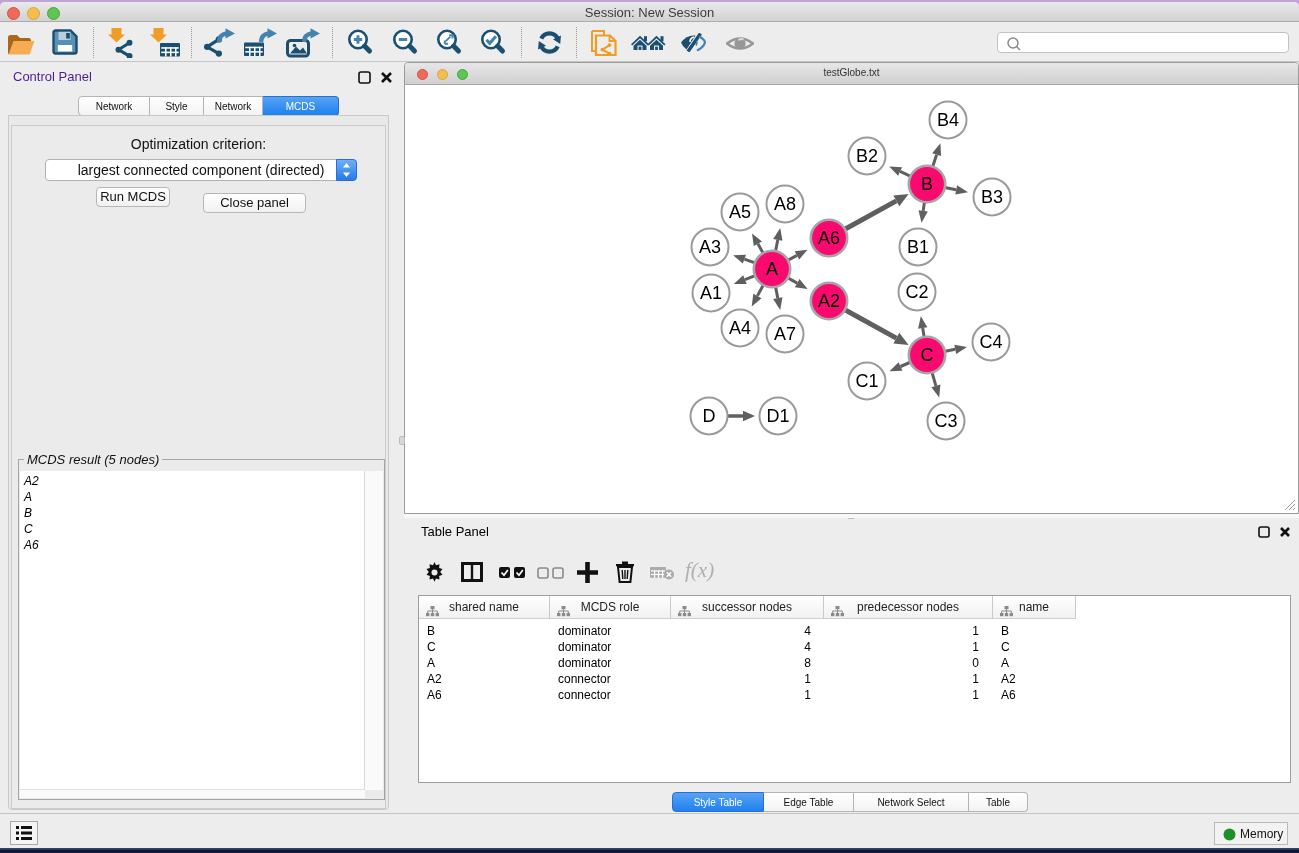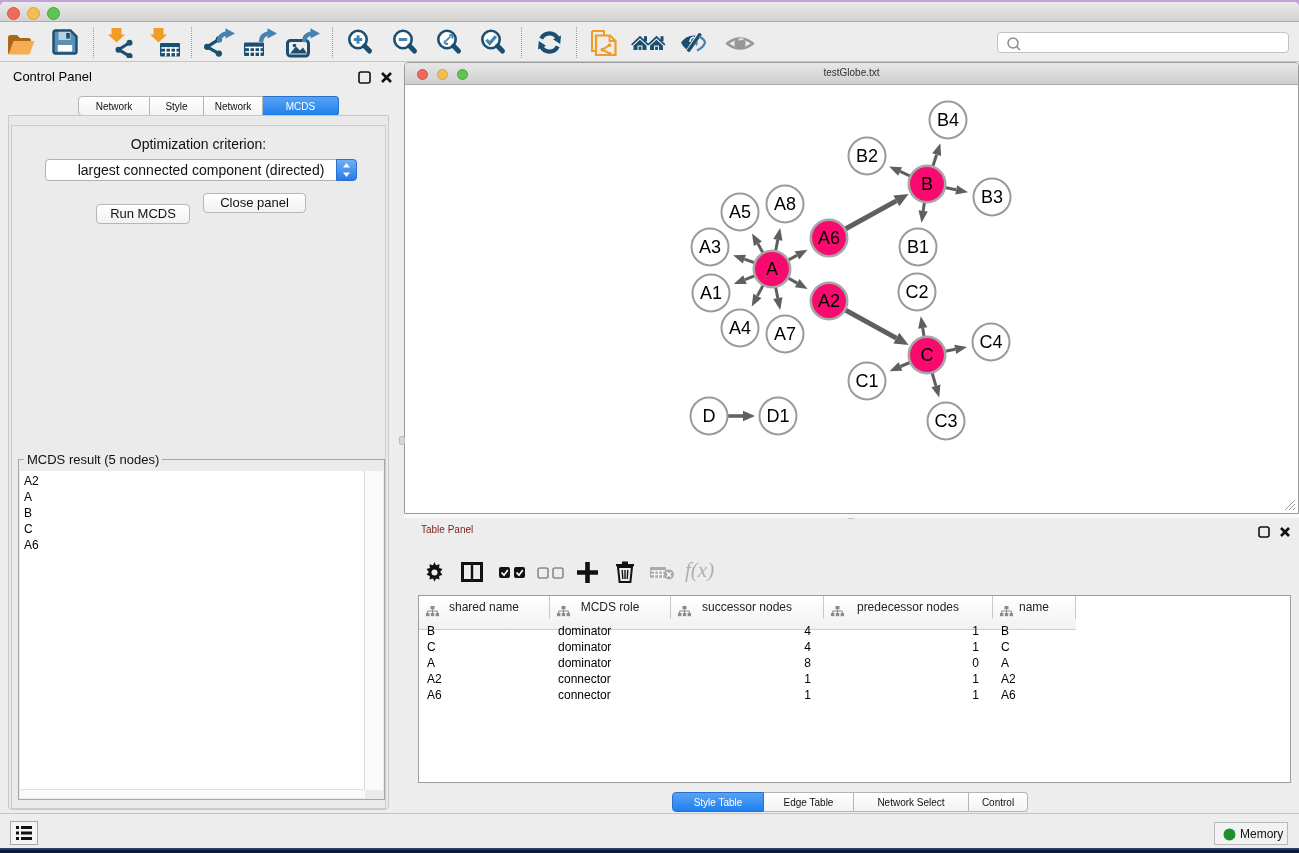--- a/index.html
+++ b/index.html
@@ -3,57 +3,58 @@
 *{margin:0;padding:0;box-sizing:border-box}
 body{width:1299px;height:853px;overflow:hidden;position:relative;font-family:"Liberation Sans",sans-serif;background:#c2a3d8;}
 .abs{position:absolute}
 #win{position:absolute;left:0;top:2px;width:1299px;height:846px;background:#ededed;border-radius:5px 5px 0 0;}
 #titlebar{position:absolute;left:0;top:2px;width:1299px;height:20px;background:linear-gradient(#e9e9e9,#d2d2d2);border-radius:5px 5px 0 0;border-bottom:1px solid #adadad;}
 .tl{position:absolute;top:4.5px;width:13px;height:13px;border-radius:50%;}
 #title{position:absolute;top:3px;left:0;width:100%;text-align:center;font-size:13px;color:#3c3c3c;}
 #toolbar{position:absolute;left:0;top:22px;width:1299px;height:40px;background:#ededed;border-bottom:1px solid #c5c5c5;}
 .tsep{position:absolute;top:5px;height:31px;width:0;border-left:1px dotted #9a9a9a;}
 #search{position:absolute;left:997px;top:10px;width:292px;height:21px;background:#fff;border:1px solid #c2c2c2;border-radius:4px;}
-#cp-title{position:absolute;left:13px;top:69px;font-size:13px;color:#000000;}
+#cp-title{position:absolute;left:13px;top:69px;font-size:13px;color:#4c1d95;}
 .tabs{position:absolute;display:flex;}
 .tab{height:20px;line-height:19px;font-size:10px;color:#111;background:linear-gradient(#ffffff,#f3f3f3);border:1px solid #b4b4b4;border-left:none;text-align:center;}
 .tab.first{border-left:1px solid #b4b4b4;border-radius:4px 0 0 4px;}
 .tab.last{border-radius:0 4px 4px 0;}
 .tab.sel{background:linear-gradient(#57a3f3,#1e80ef);color:#fff;border-color:#2a6fd0;}
 #cp-panel{position:absolute;left:8px;top:115px;width:381px;height:695px;background:#e9e9e9;border:1px solid #c9c9c9;border-radius:0 0 4px 4px;}
 #cp-inner{position:absolute;left:2px;top:9px;width:375px;height:684px;background:#ebebeb;border:1px solid #cccccc;}
 #optlabel{position:absolute;left:0;top:10px;width:100%;text-align:center;font-size:14px;color:#111;}
 #combo{position:absolute;left:33px;top:33px;width:312px;height:22px;background:#fff;border:1px solid #b2b2b2;border-radius:4px;font-size:14px;line-height:20px;text-align:center;color:#111;}
 #combobtn{position:absolute;right:-1px;top:-1px;width:21px;height:22px;background:linear-gradient(#6db0f7,#2a78e8);border-radius:0 4px 4px 0;border:1px solid #2a6fd0;}
 .btn{position:absolute;height:20px;background:linear-gradient(#ffffff,#f1f1f1);border:1px solid #b7b7b7;border-radius:4px;font-size:13px;text-align:center;line-height:18px;color:#111;}
-#mcdsbox{position:absolute;left:6px;top:333px;width:367px;height:341px;border:1px solid #a5a5a5;}
+#mcdsbox{position:absolute;left:6px;top:333px;width:367px;height:341px;border:1px solid #a5a5a5;font-style:italic;}
 #mcdslabel{position:absolute;left:5px;top:-8px;background:#ebebeb;padding:0 3px;font-size:13px;color:#111;}
 #mcdslist{position:absolute;left:1px;top:11px;width:345px;height:319px;background:#fff;font-size:12px;line-height:16px;padding:2px 0 0 4px;color:#000;}
 #vscroll{position:absolute;right:1px;top:11px;width:19px;height:319px;background:#fafafa;border-left:1px solid #d8d8d8;}
 #hscroll{position:absolute;left:1px;bottom:1px;width:345px;height:9px;background:#fafafa;border-top:1px solid #e0e0e0;}
 #netwin{position:absolute;left:404px;top:62px;width:895px;height:452px;background:#fff;border:1px solid #9b9b9b;border-radius:4px 4px 0 0;}
 #nettitle{position:absolute;left:0;top:0;width:893px;height:22px;background:linear-gradient(#e7e7e7,#cfcfcf);border-radius:4px 4px 0 0;border-bottom:1px solid #a8a8a8;}
 #nettitle .t{position:absolute;top:4px;width:100%;text-align:center;font-size:10px;color:#333;}
 .tl2{position:absolute;top:6px;width:11px;height:11px;border-radius:50%;}
-#tp-title{position:absolute;left:421px;top:524px;font-size:10px;color:#7f1d1d;}
+#tp-title{position:absolute;left:421px;top:524px;font-size:13px;color:#000000;}
 #tbl{position:absolute;left:418px;top:595px;width:873px;height:188px;background:#fff;border:1px solid #9e9e9e;}
-#tblhead{position:absolute;left:0;top:0;height:34px;width:657px;background:linear-gradient(#ffffff,#f1f1f1);border-bottom:1px solid #cfcfcf;}
+#tblhead{position:absolute;left:0;top:0;height:23px;width:657px;background:linear-gradient(#ffffff,#f1f1f1);border-bottom:1px solid #cfcfcf;}
 .hcell{position:absolute;top:0;height:23px;border-right:1px solid #c9c9c9;font-size:12px;color:#222;text-align:center;line-height:23px;}
 .hicon{position:absolute;left:7px;top:6px;}
 .cell{position:absolute;font-size:12px;color:#000;height:16px;line-height:16px;}
 #memory{position:absolute;left:1214px;top:822px;width:74px;height:23px;background:#f2f2f2;border:1px solid #b9b9b9;font-size:12px;color:#111;}
 #statusbar{position:absolute;left:0;top:813px;width:1299px;height:35px;background:#ededed;border-top:1px solid #c3c3c3;}
 #darkstrip{position:absolute;left:0;top:848px;width:1299px;height:5px;background:linear-gradient(#27466e 0%,#27466e 25%,#10142c 45%,#141a36 100%);}
 </style></head><body>
 
 <div id="win"></div>
 <div id="titlebar">
 <div class="tl" style="left:7px;background:#ee6a5f;border:1px solid #d8523f"></div>
 <div class="tl" style="left:27px;background:#f5bd4f;border:1px solid #dba342"></div>
 <div class="tl" style="left:47px;background:#5fc454;border:1px solid #47a73c"></div>
+<div id="title">Session: New Session</div>
 </div>
 <div id="toolbar">
     <div class="tsep" style="left:93px"></div>
     <div class="tsep" style="left:191px"></div>
     <div class="tsep" style="left:332px"></div>
     <div class="tsep" style="left:521px"></div>
     <div class="tsep" style="left:576px"></div>
     <div id="search">
       <svg width="18" height="18" style="position:absolute;left:7px;top:2px">
         <circle cx="8" cy="8" r="5" fill="none" stroke="#8a8a8a" stroke-width="1.5"></circle>
@@ -223,21 +224,21 @@
     <div class="tab" style="width:59px">Network</div>
     <div class="tab last sel" style="width:76px">MCDS</div>
   </div>
 <div id="cp-panel">
     <div id="cp-inner">
 <div id="combo">largest connected component (directed)<div id="combobtn"><svg width="19" height="20">
             <path d="M9.5 3 L13 7.5 H6 z" fill="#fff"></path>
             <path d="M9.5 17 L13 12.5 H6 z" fill="#fff"></path>
           </svg></div></div>
 <div id="optlabel">Optimization criterion:</div>
-<div class="btn" style="left:84px;top:78px;width:94px">Run MCDS</div>
+<div class="btn" style="left:84px;top:61px;width:74px">Run MCDS</div>
 <div class="btn" style="left:191px;top:67px;width:103px">Close panel</div>
 <div id="mcdsbox">
         <div id="mcdslabel">MCDS result (5 nodes)</div>
         <div id="mcdslist">A2<br>A<br>B<br>C<br>A6</div>
         <div id="vscroll"></div>
         <div id="hscroll"></div>
       </div>
 </div>
   </div>
 <div id="netwin">
@@ -464,21 +465,21 @@
     <div class="cell" style="left:8px;top:91px">A6</div>
     <div class="cell" style="left:139px;top:91px">connector</div>
     <div class="cell" style="left:252px;top:91px;width:140px;text-align:right">1</div>
     <div class="cell" style="left:405px;top:91px;width:155px;text-align:right">1</div>
     <div class="cell" style="left:582px;top:91px">A6</div>
   </div>
 <div class="tabs" style="left:672px;top:792px">
     <div class="tab first sel" style="width:92px">Style Table</div>
     <div class="tab" style="width:90px">Edge Table</div>
     <div class="tab" style="width:115px">Network Select</div>
-    <div class="tab last" style="width:59px">Control</div>
+    <div class="tab last" style="width:59px">Table</div>
   </div>
 <div id="statusbar"></div>
 <div class="abs" style="left:10px;top:821px;width:28px;height:24px;background:#f4f4f4;border:1px solid #a8a8a8">
     <svg width="16" height="14" style="position:absolute;left:5px;top:4px">
       <g fill="#111">
         <rect x="0" y="0" width="3" height="3"></rect>
         <rect x="5" y="0" width="11" height="3"></rect>
         <rect x="0" y="5.5" width="3" height="3"></rect>
         <rect x="5" y="5.5" width="11" height="3"></rect>
         <rect x="0" y="11" width="3" height="3"></rect>

